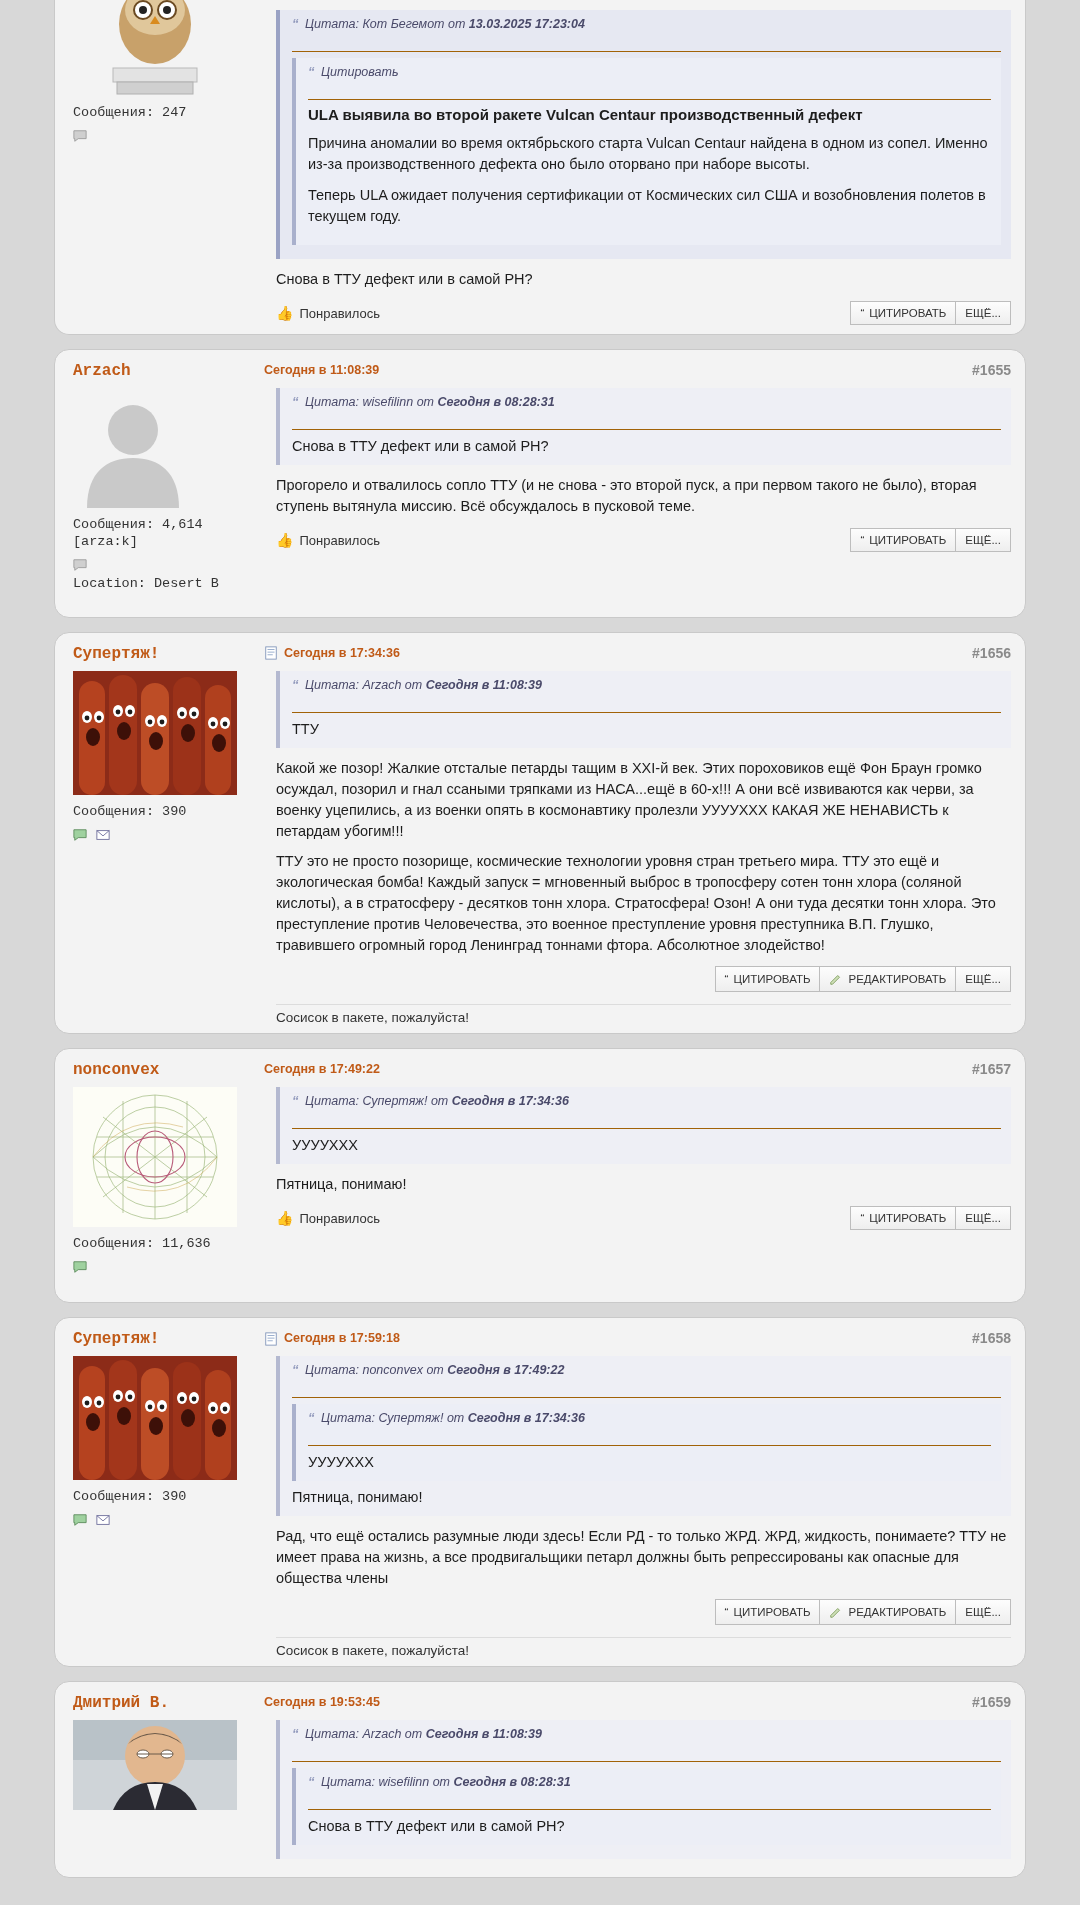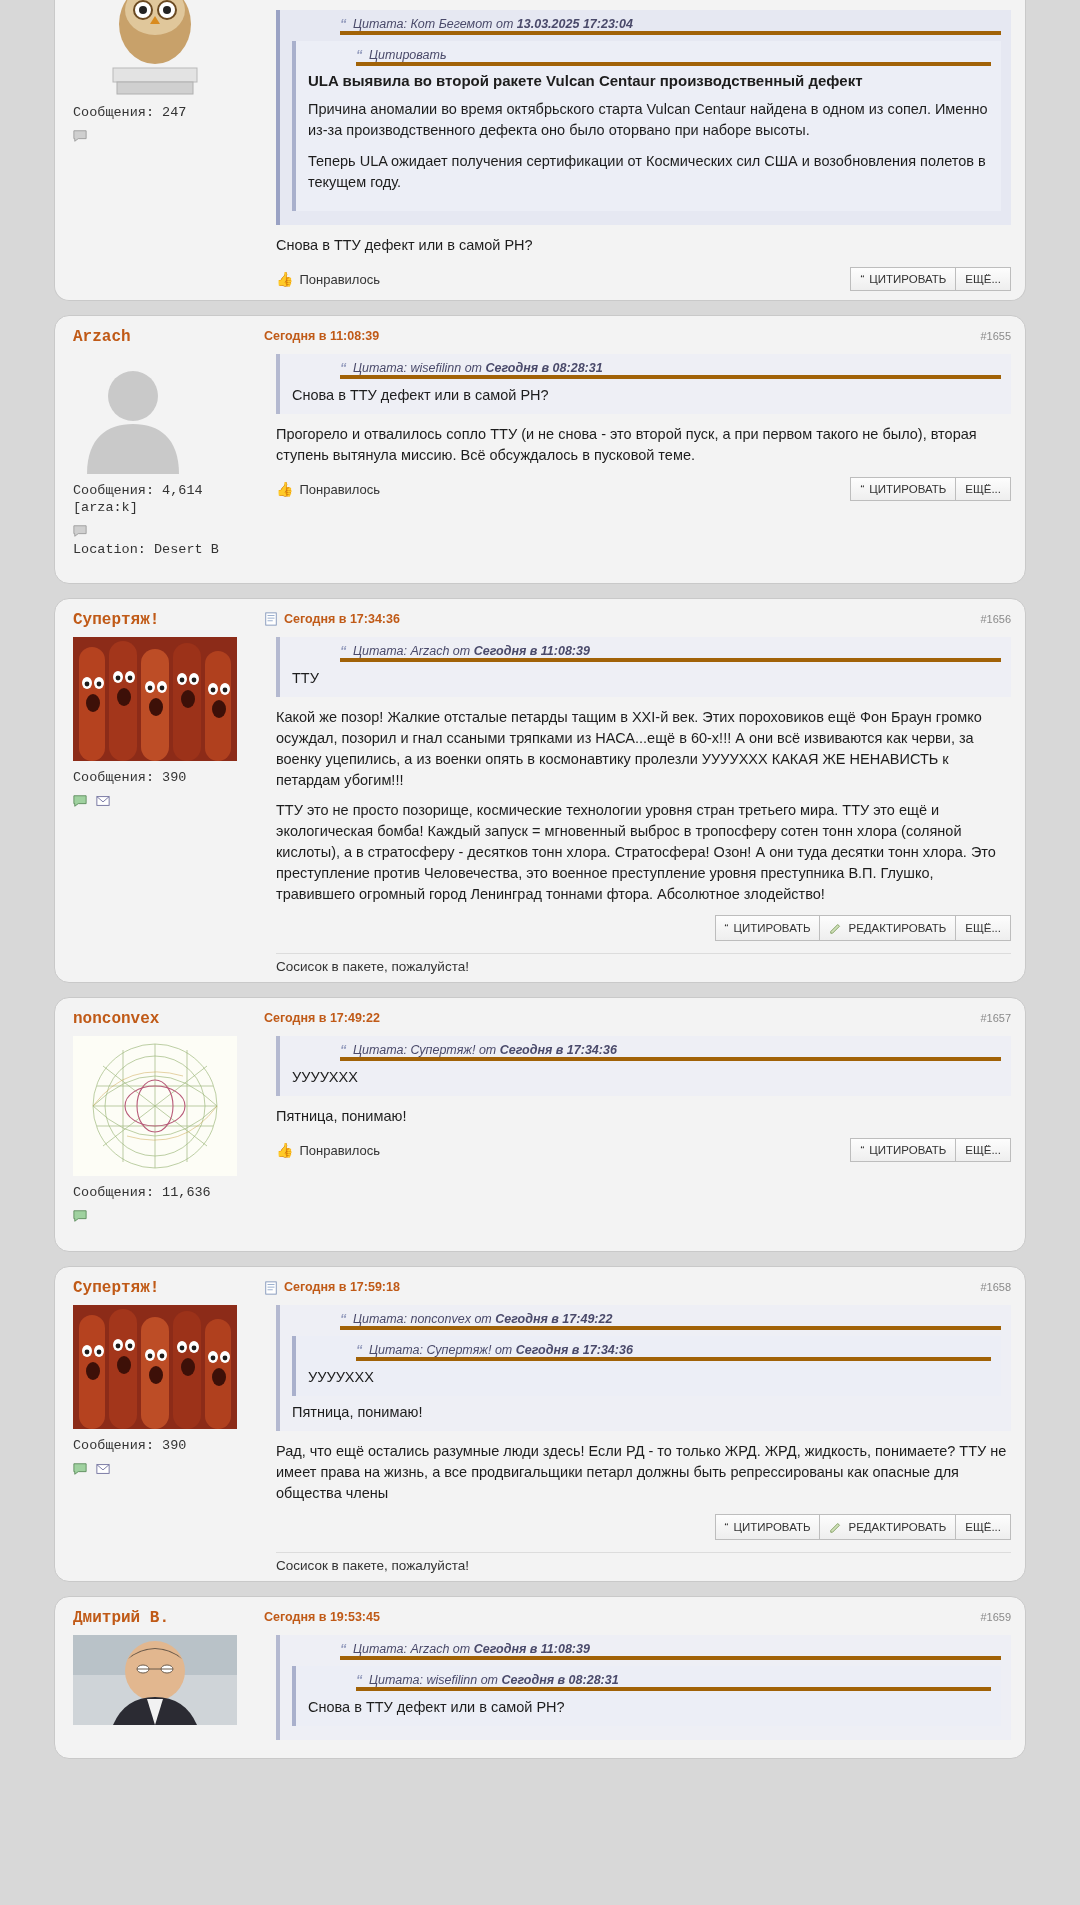--- a/index.html
+++ b/index.html
@@ -81,22 +81,22 @@
     height: 20px;
   }
   .postdate {
     color: #c05a17;
     font-weight: bold;
     font-size: 12.5px;
   }
   .postnum {
     margin-left: auto;
     color: #8a8a8a;
-    font-size: 11px;
-    font-weight: normal;
+    font-size: 14px;
+    font-weight: bold;
   }
   .quote {
     background: #e6e8f2;
     border-left: 4px solid #9aa2c4;
     padding: 6px 10px 8px 12px;
     margin: 0 0 10px 12px;
     font-size: 14px;
     color: #1d1d1d;
   }
   .quote.inner {
@@ -105,24 +105,23 @@
     border-left: 4px solid #a9b0cc;
   }
   .quote.plain {
     background: #eeeff5;
     border-left: 4px solid #b4b9d0;
   }
   .qhead {
     font-size: 12.5px;
     font-style: italic;
     color: #4a4a6a;
-    border-bottom: 4px solid #a16207;
-    padding-bottom: 0;
+    border-bottom: 1px solid #a16207;
+    padding-bottom: 20px;
     margin-bottom: 6px;
-    margin-left: 48px;
   }
   .qhead b { font-style: italic; }
   .qmark {
     color: #9098bb;
     font-weight: bold;
     font-size: 13px;
     margin-right: 3px;
   }
   .qtext { font-size: 14.5px; line-height: 1.45; }
   .qtitle { font-weight: bold; font-size: 15px; margin: 6px 0 10px 0; }

